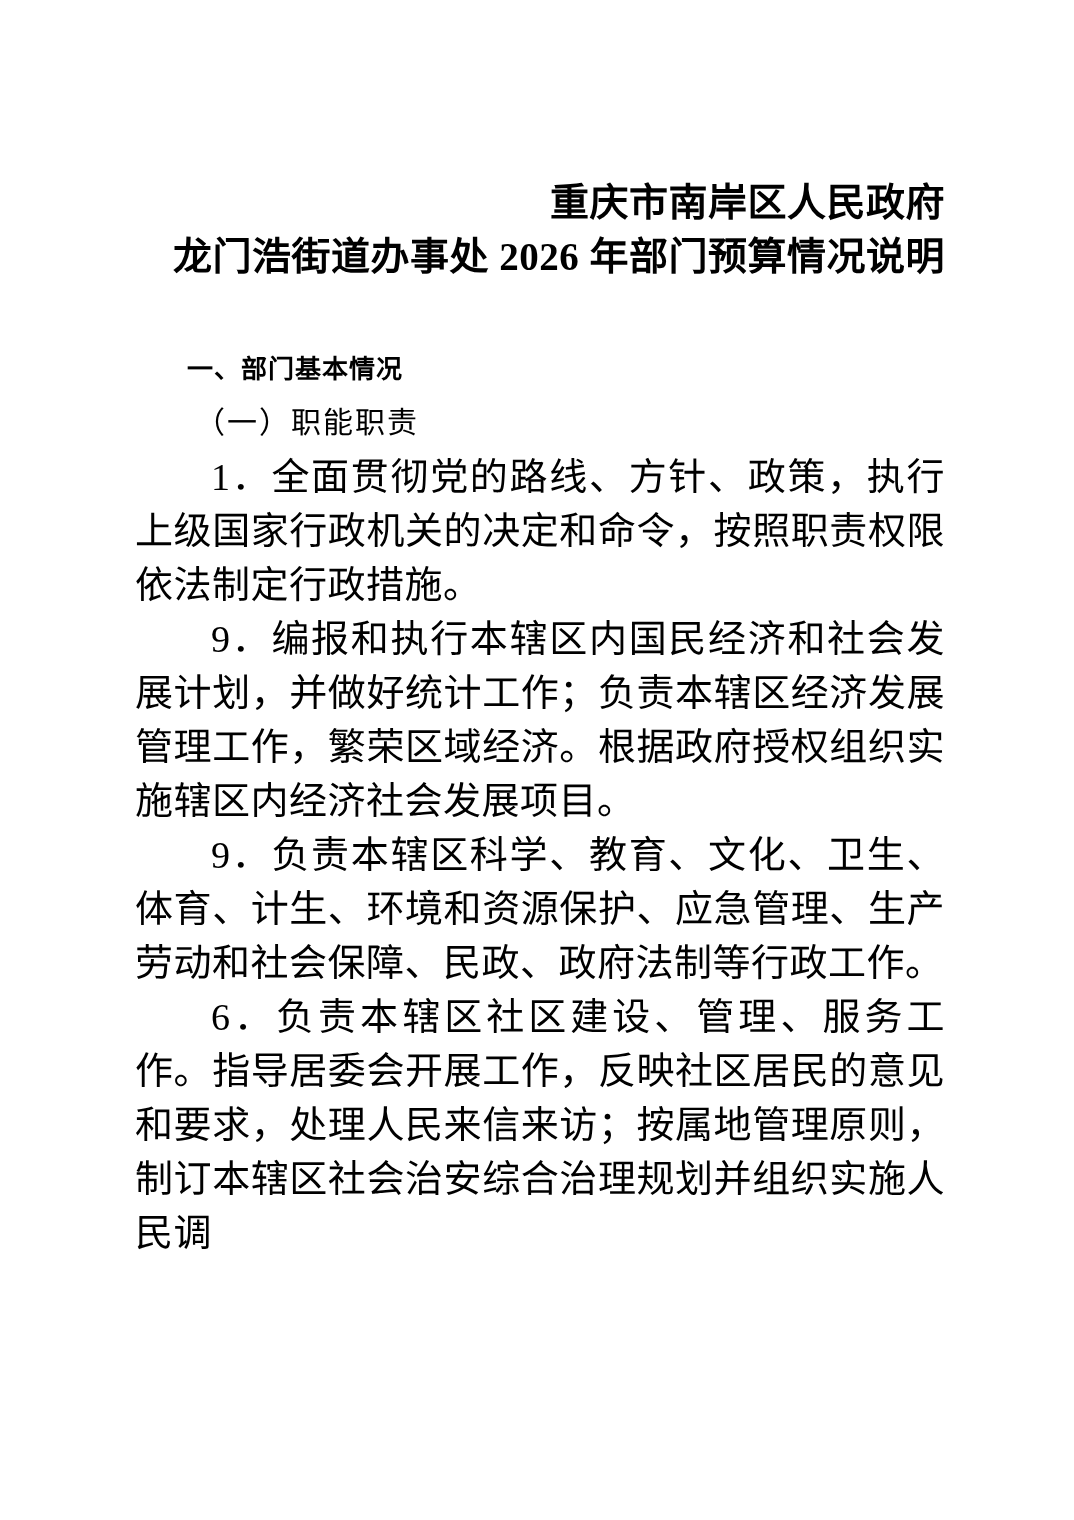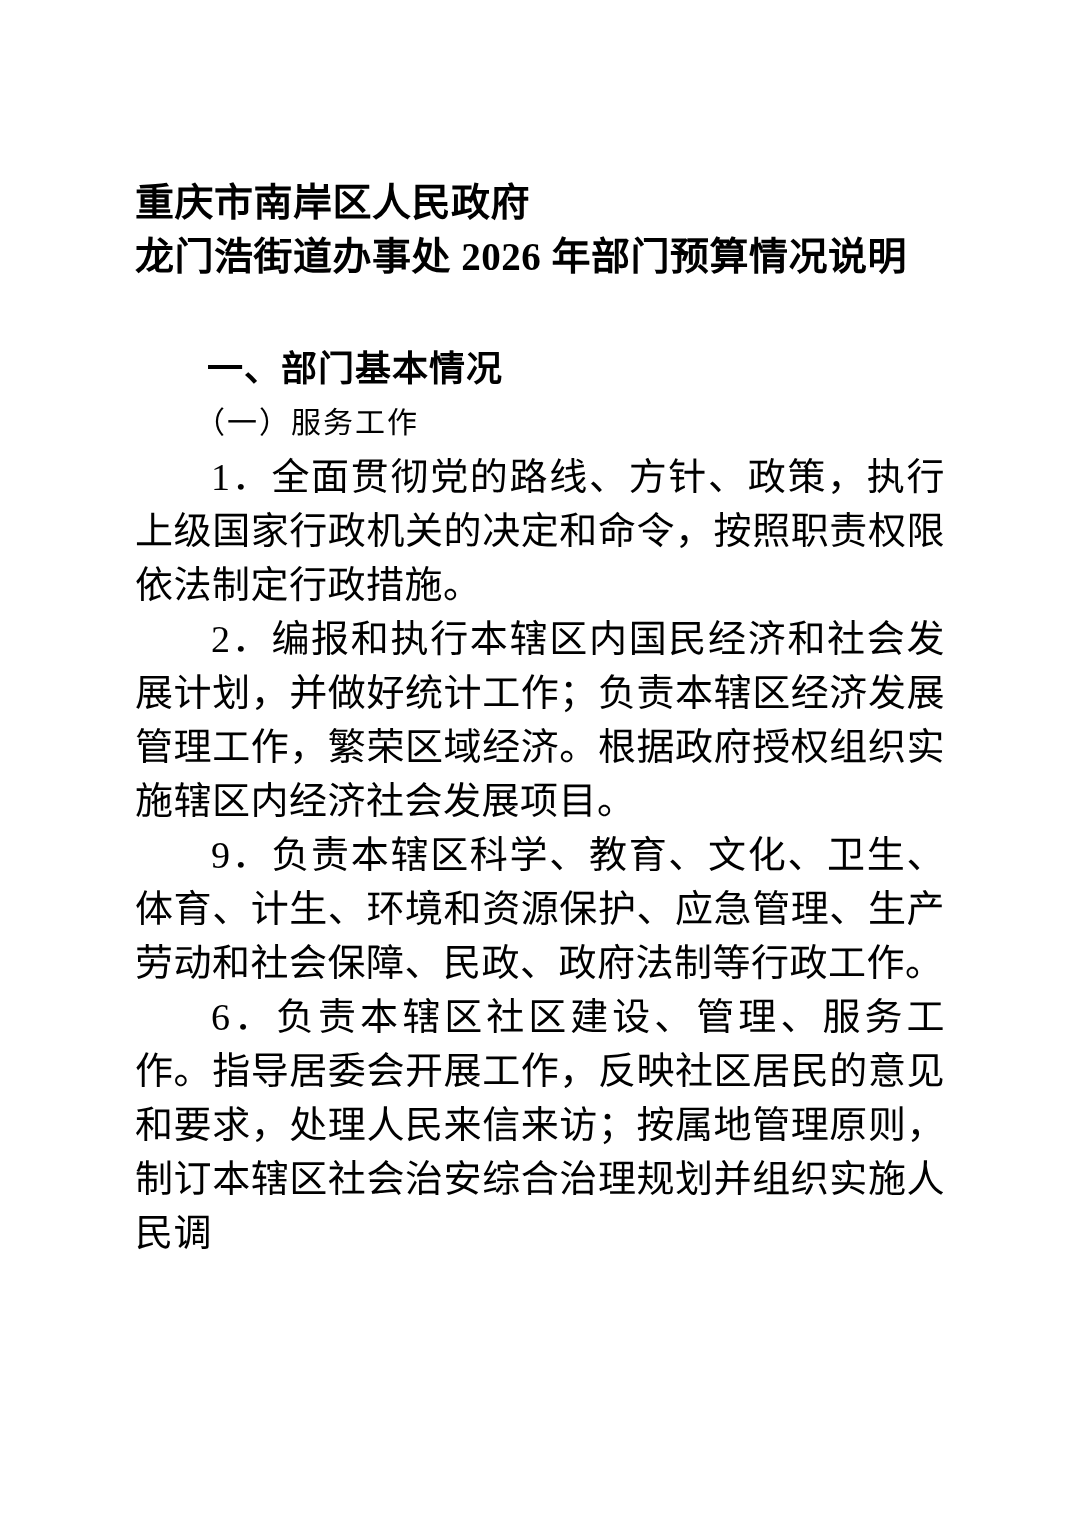--- a/index.html
+++ b/index.html
@@ -15,29 +15,29 @@
     color: #000000;
     overflow: hidden;
     box-sizing: border-box;
     padding: 176px 129px 0 135px;
   }
   .doc-title {
     font-family: "Liberation Serif", "DejaVu Serif", serif;
     font-weight: 700;
     font-size: 39px;
     line-height: 54px;
-    text-align: left;
+    text-align: right;
     letter-spacing: 0.5px;
     white-space: nowrap;
   }
   .section-heading {
     margin: 58px 0 0 0;
     font-family: "DejaVu Sans", "Liberation Sans", sans-serif;
     font-weight: 700;
-    font-size: 36px;
+    font-size: 26px;
     line-height: 54px;
     text-indent: 2em;
     letter-spacing: 1px;
   }
   .subsection-heading {
     margin: 0;
     font-family: "Liberation Serif", "DejaVu Serif", serif;
     font-weight: 400;
     font-size: 30px;
     line-height: 54px;
@@ -61,25 +61,25 @@
 
 <div class="page">
 
   <header class="doc-title">
     <div>重庆市南岸区人民政府</div>
     <div>龙门浩街道办事处 2026 年部门预算情况说明</div>
   </header>
 
   <h2 class="section-heading">一、部门基本情况</h2>
 
-  <h3 class="subsection-heading">（一）服务工作</h3>
+  <h3 class="subsection-heading">（一）职能职责</h3>
 
   <p class="body-paragraph">1．全面贯彻党的路线、方针、政策，执行上级国家行政机关的决定和命令，按照职责权限依法制定行政措施。</p>
 
-  <p class="body-paragraph">2．编报和执行本辖区内国民经济和社会发展计划，并做好统计工作；负责本辖区经济发展管理工作，繁荣区域经济。根据政府授权组织实施辖区内经济社会发展项目。</p>
+  <p class="body-paragraph">9．编报和执行本辖区内国民经济和社会发展计划，并做好统计工作；负责本辖区经济发展管理工作，繁荣区域经济。根据政府授权组织实施辖区内经济社会发展项目。</p>
 
   <p class="body-paragraph">9．负责本辖区科学、教育、文化、卫生、体育、计生、环境和资源保护、应急管理、生产劳动和社会保障、民政、政府法制等行政工作。</p>
 
 
 
   <p class="body-paragraph">6．负责本辖区社区建设、管理、服务工作。指导居委会开展工作，反映社区居民的意见和要求，处理人民来信来访；按属地管理原则，制订本辖区社会治安综合治理规划并组织实施人民调</p>
 
 </div>
 
 </body></html>

